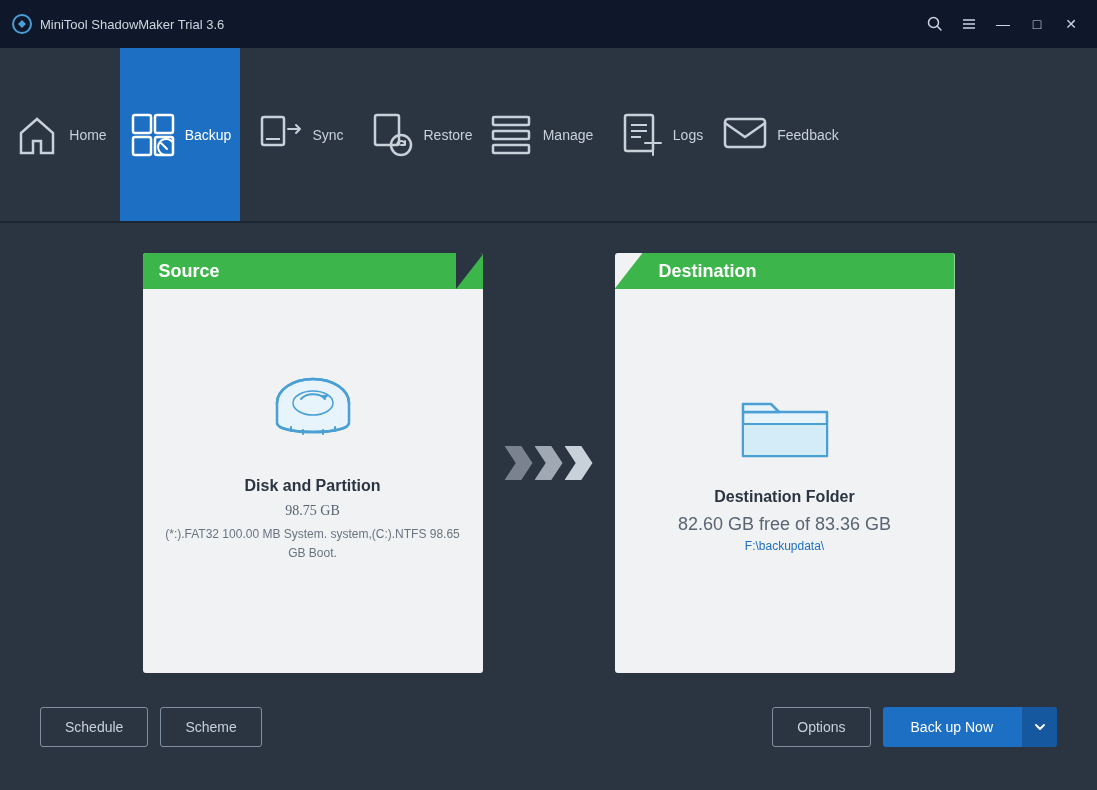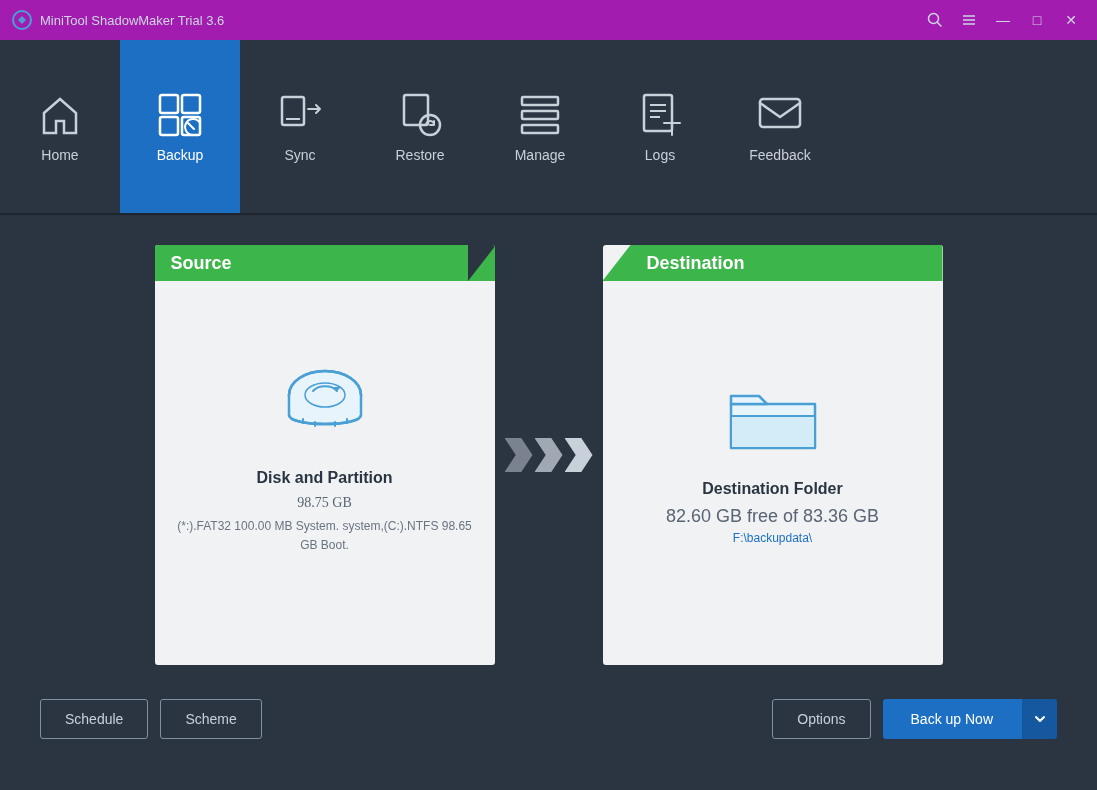--- a/index.html
+++ b/index.html
@@ -7,22 +7,22 @@
       width: 1097px;
       height: 790px;
       background: #2b3542;
       font-family: 'Segoe UI', Arial, sans-serif;
       overflow: hidden;
       user-select: none;
     }
 
     
     #title-bar {
-      background: #a21caf;
-      height: 40px;
+      background: #0f172a;
+      height: 48px;
       display: flex;
       align-items: center;
       padding: 0 12px;
       justify-content: space-between;
     }
     #title-left {
       display: flex;
       align-items: center;
       gap: 8px;
     }
@@ -55,21 +55,21 @@
     
     #nav-bar {
       background: #2b3542;
       height: 175px;
       display: flex;
       align-items: stretch;
       border-bottom: 2px solid #1e2730;
     }
     .nav-item {
       display: flex;
-      flex-direction: column;
+      flex-direction: row;
       align-items: center;
       justify-content: center;
       width: 120px;
       cursor: pointer;
       color: #c8d0d9;
       font-size: 14px;
       gap: 8px;
       padding: 10px 0;
       border: none;
       background: transparent;
@@ -90,21 +90,21 @@
       padding: 20px 40px;
       display: flex;
       flex-direction: column;
       gap: 20px;
     }
 
     #cards-area {
       display: flex;
       align-items: center;
       justify-content: center;
-      gap: 4px;
+      gap: 16px;
       flex: 1;
       margin-top: 10px;
     }
 
     .card {
       background: #f0f2f4;
       border-radius: 3px;
       width: 340px;
       height: 420px;
       display: flex;

